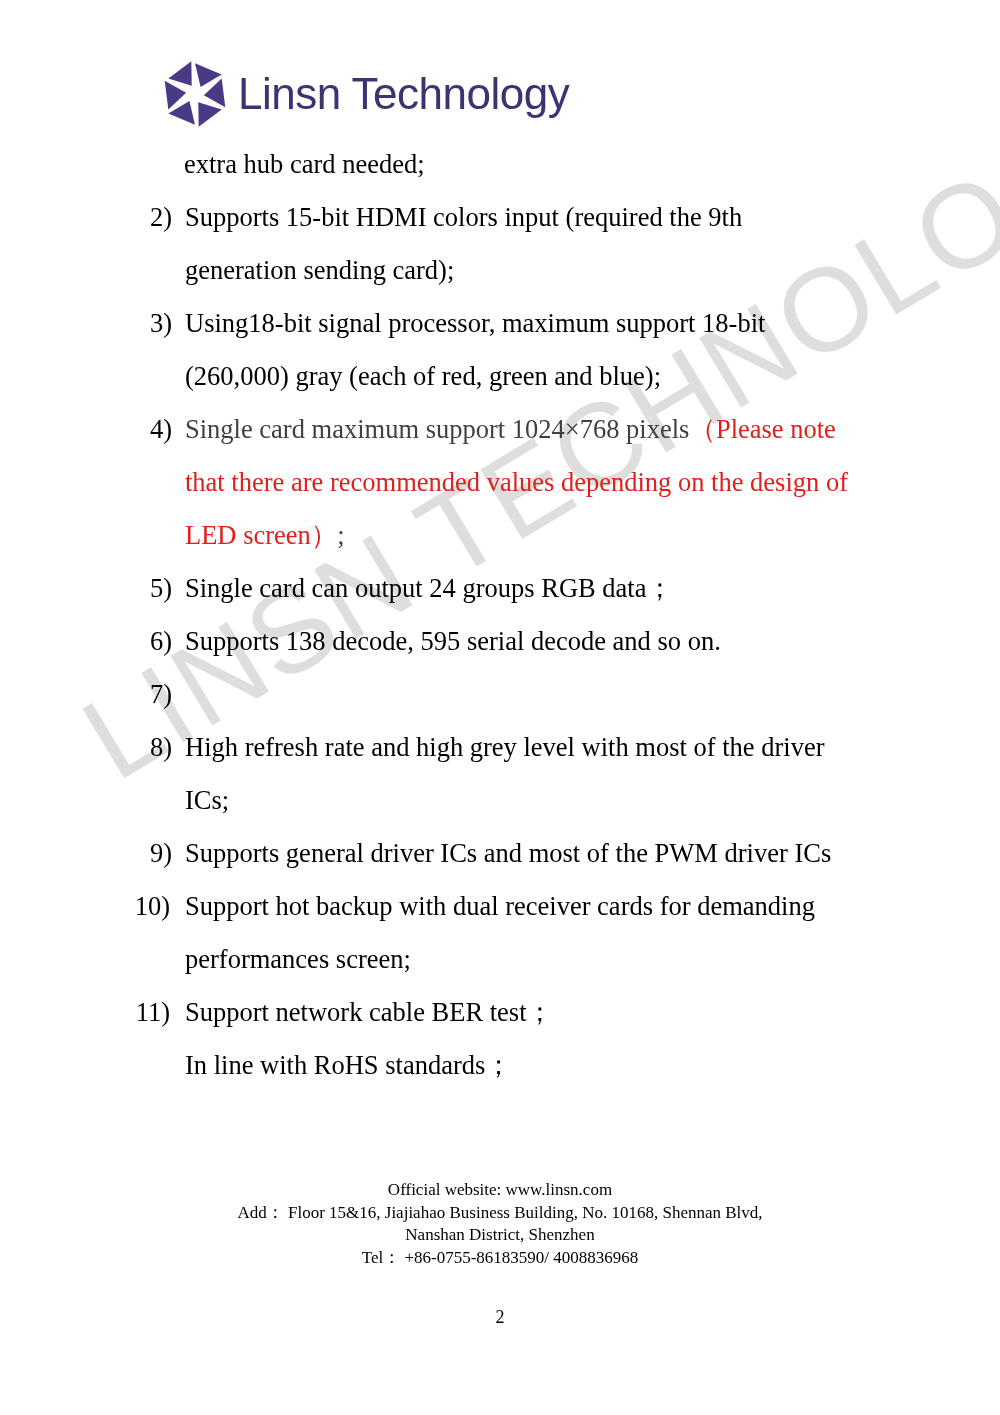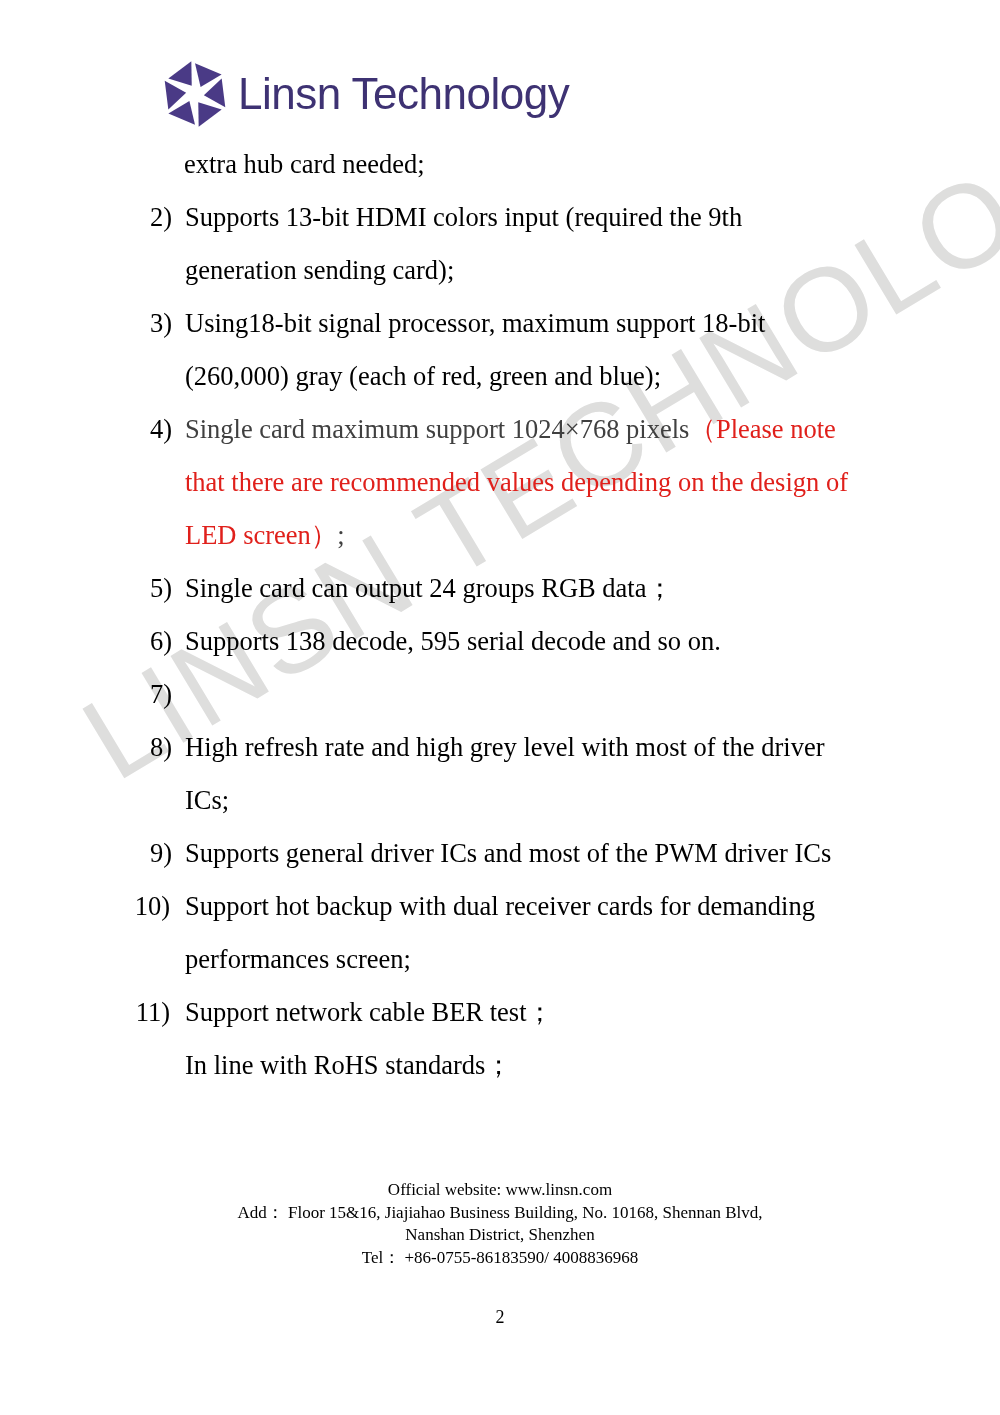--- a/index.html
+++ b/index.html
@@ -170,21 +170,21 @@
     </span>
     <span class="logo-word">Linsn Technology</span>
   </div>
 
   <div class="content">
 
     <div class="para plain">extra hub card needed;</div>
 
     <div class="li">
       <span class="num">2)</span>
-      <span><span>Supports 13-bit HDMI colors input (required the 9th</span> <span>generation sending card);</span></span>
+      <span><span>Supports 15-bit HDMI colors input (required the 9th</span> <span>generation sending card);</span></span>
     </div>
 
     <div class="li">
       <span class="num">3)</span>
       <span><span>Using18-bit signal processor, maximum support 18-bit</span> <span>(260,000) gray (each of red, green and blue);</span></span>
     </div>
 
     <div class="li">
       <span class="num">4)</span>
       <span><span class="blk">Single card maximum support 1024×768 pixels</span><span class="red">（Please note that there are recommended values depending on the design of LED screen）</span><span class="blk">;</span></span>

